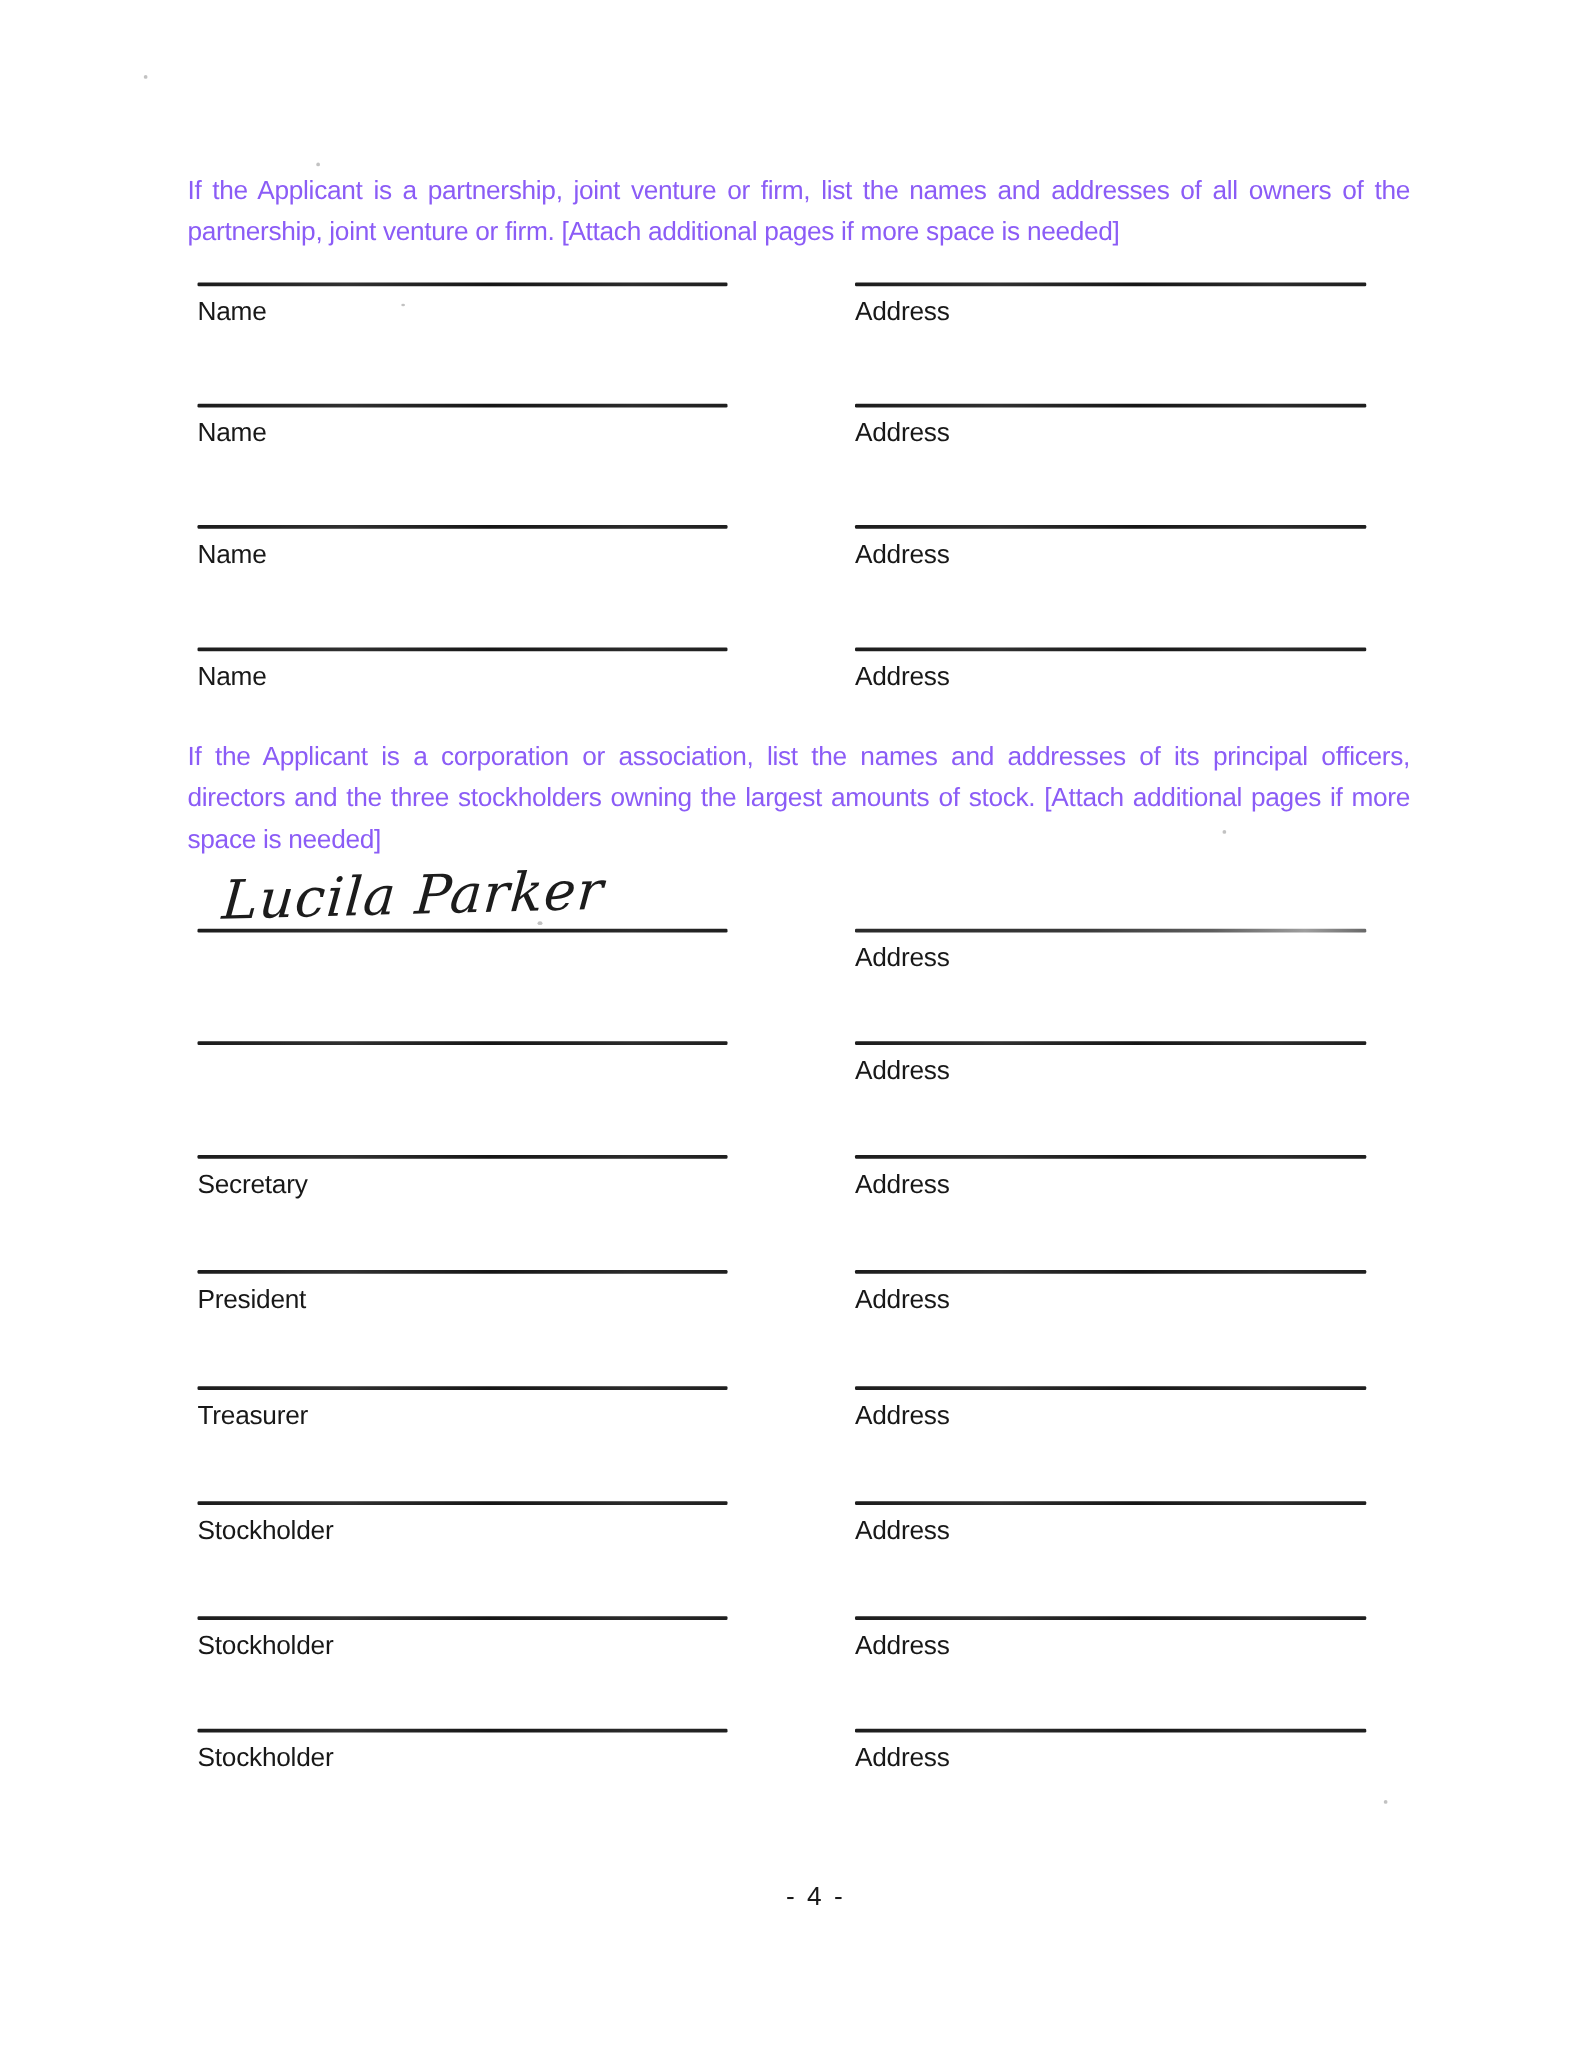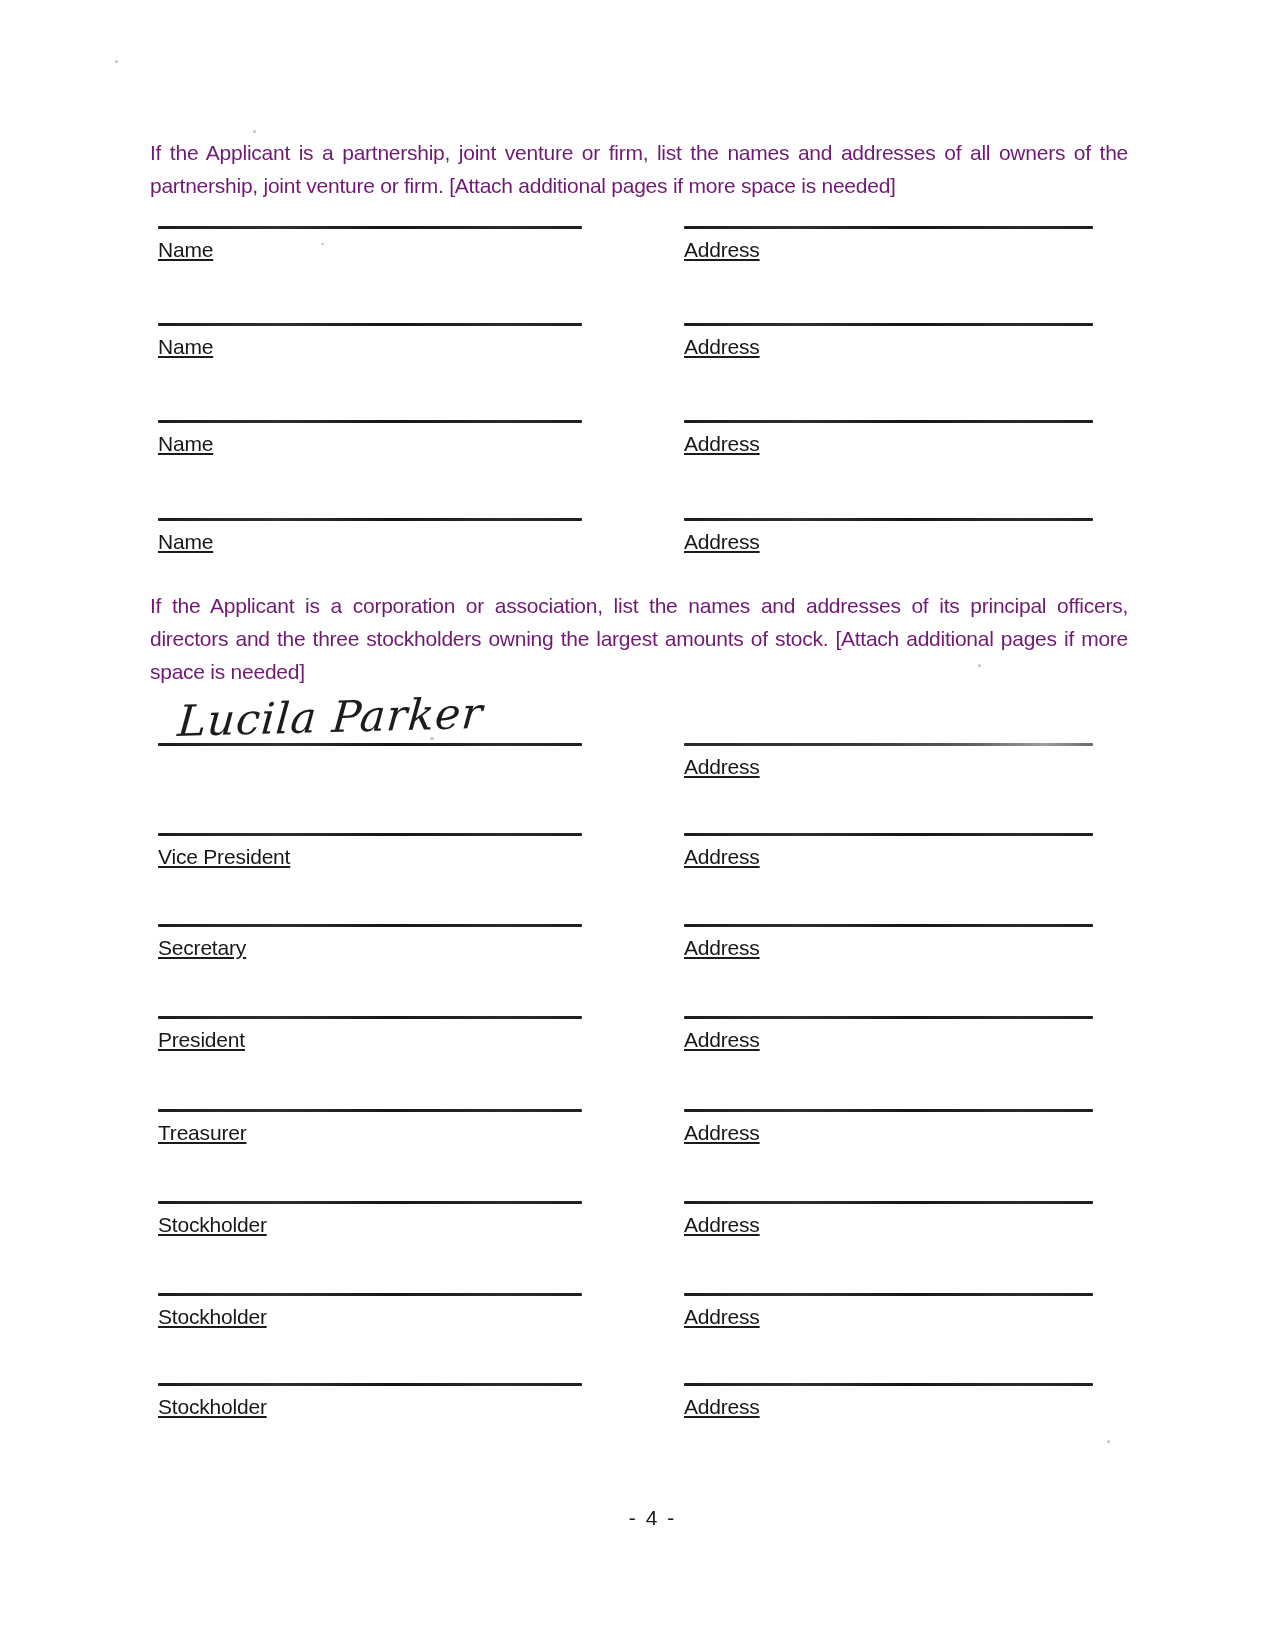--- a/index.html
+++ b/index.html
@@ -12,24 +12,24 @@
     overflow:hidden;
   }
   .para{
     position:absolute;
     left:150px;width:978px;
     margin:0;
     font-size:21px;
     line-height:33px;
     letter-spacing:-0.25px;
     text-align:justify;
-    color:#701a75;
+    color:#8b5cf6;
   }
   .row{position:absolute;left:0;width:1275px;}
-  .col{position:absolute;top:0;text-decoration:underline;}
+  .col{position:absolute;top:0;}
   .colL{left:158px;width:424px;}
   .colR{left:684px;width:409px;}
   .wline{
     height:2.6px;border-radius:1px;
     background:linear-gradient(90deg,#1c1c1c,#303030 28%,#161616 55%,#2b2b2b 82%,#1f1f1f);
   }
   .wline.faded{
     background:linear-gradient(90deg,#2a2a2a,#3a3a3a 45%,rgba(40,40,40,.75) 70%,rgba(40,40,40,.45) 88%,rgba(40,40,40,.7));
   }
   .flabel{
@@ -129,21 +129,20 @@
     </div>
     <div class="col colR">
       <div class="wline faded"></div>
       <div class="flabel">Address</div>
     </div>
   </div>
 
   <div class="row" style="top:833px">
     <div class="col colL">
       <div class="wline"></div>
-      <div class="flabel">Vice President</div>
     </div>
     <div class="col colR">
       <div class="wline"></div>
       <div class="flabel">Address</div>
     </div>
   </div>
 
   <div class="row" style="top:924px">
     <div class="col colL">
       <div class="wline"></div>

